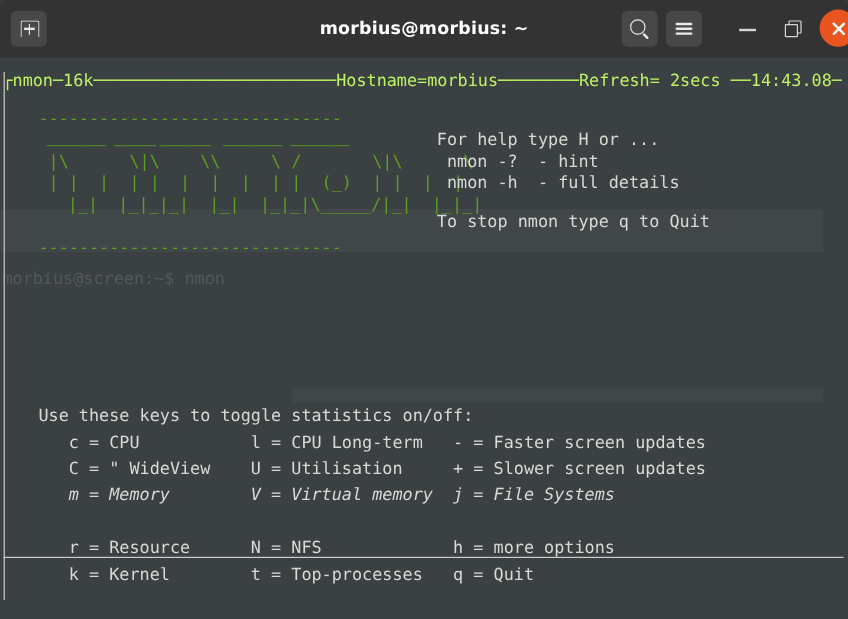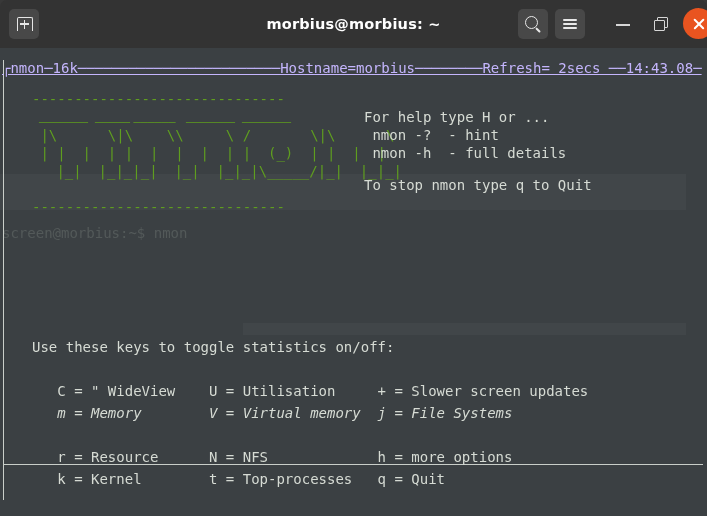--- a/index.html
+++ b/index.html
@@ -293,21 +293,21 @@
   .tline {
     position: absolute;
     white-space: pre;
     font-family: "DejaVu Sans Mono", "Liberation Mono", monospace;
     font-size: 14px;
     line-height: 18px;
     color: #d6dbd4;
     letter-spacing: 0;
   }
   .green { color: #5f9e1f; }
-  .hdr   { color: #c4b5fd; text-decoration: underline; }
+  .hdr   { color: #bef264; }
 
   
   #box-left {
     position: absolute;
     left: 3px; top: 12px;
     width: 1px; height: 440px;
     background: #c9cec9;
   }
   #box-bottom {
     position: absolute;
@@ -402,29 +402,30 @@
 
     <div class="tline hdr" style="left:2px; top:11px;">┌nmon─16k────────────────────────Hostname=morbius────────Refresh= 2secs ──14:43.08─</div>
 
     <div class="tline green" style="left:32px; top:42px;">------------------------------</div>
     <div class="tline green" style="left:32px; top:60px;font-family:Liberation Serif, serif;">  _______  _____ ______   _______  _______ </div>
     <div class="tline green" style="left:32px; top:78px;"> |\      \|\    \\     \ /       \|\      \</div>
     <div class="tline green" style="left:32px; top:96px;"> | |  |  | |  |  |  |  | |  (_)  | |  |  | </div>
     <div class="tline green" style="left:48px; top:114px;"> |_|  |_|_|_|  |_|  |_|_|\_____/|_|  |_|_| </div>
     <div class="tline green" style="left:32px; top:150px;">------------------------------</div>
 
-    <div id="ghost-prompt">screen@morbius:~$ nmon</div>
+    <div id="ghost-prompt">morbius@screen:~$ nmon</div>
 
     <div class="tline" style="left:364px; top:60px;">For help type H or ...</div>
     <div class="tline" style="left:364px; top:96px;"> nmon -h  - full details</div>
     <div class="tline" style="left:364px; top:78px;"> nmon -?  - hint</div>
     <div class="tline" style="left:364px; top:128px;">To stop nmon type q to Quit</div>
 
     <div class="tline" style="left:32px; top:290px;">Use these keys to toggle statistics on/off:</div>
 
+    <div class="tline" style="left:32px; top:312px;">   c = CPU           l = CPU Long-term   - = Faster screen updates</div>
     <div class="tline" style="left:32px; top:334px;">   C = " WideView    U = Utilisation     + = Slower screen updates</div>
     <div class="tline" style="left:32px; top:356px;font-style:italic;">   m = Memory        V = Virtual memory  j = File Systems</div>
     <div class="tline" style="left:32px; top:400px;">   r = Resource      N = NFS             h = more options</div>
     <div class="tline" style="left:32px; top:422px;">   k = Kernel        t = Top-processes   q = Quit</div>
 
     <div id="cursor"></div>
   </div>
 </div>
 
 </body></html>

